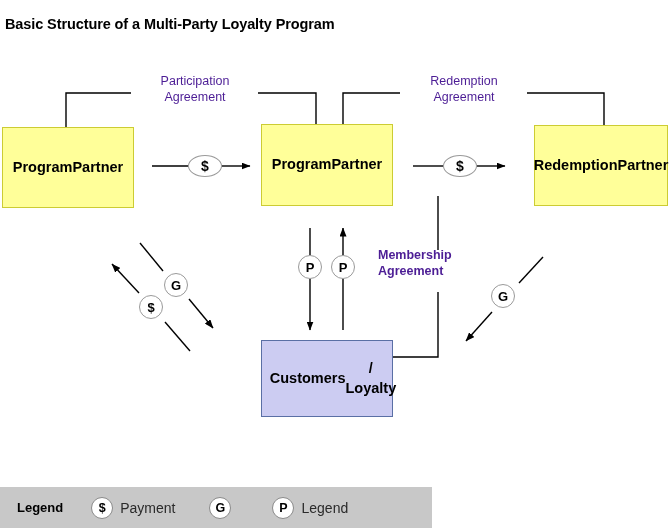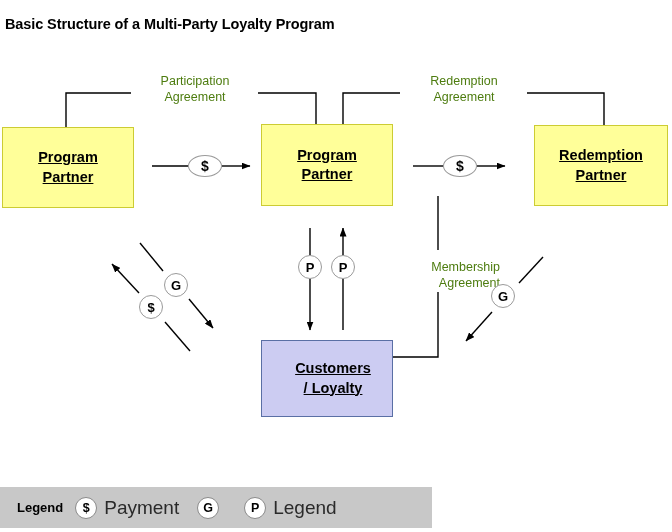--- a/index.html
+++ b/index.html
@@ -28,42 +28,40 @@
     position: absolute;
     left: 0;
     top: 0;
     width: 672px;
     height: 532px;
   }
   .node {
     position: absolute;
     box-sizing: border-box;
     display: flex;
-    flex-direction: column;
     align-items: center;
     justify-content: center;
     font-weight: bold;
     font-size: 14.5px;
     line-height: 1.32;
     color: #000000;
     text-align: center;
-    text-decoration: underline;
   }
   .node.partner {
     background: #ffff99;
     border: 1px solid #cccc33;
   }
   .node.customers {
     background: #ccccf2;
     border: 1px solid #5a6fa5;
   }
   .edge-label {
     position: absolute;
     font-size: 12.5px;
-    color: #4d7c0f;
+    color: #4c1d95;
     text-align: center;
     line-height: 1.25;
     white-space: nowrap;
   }
   .badge {
     position: absolute;
     background: #ffffff;
     border: 1px solid #9a9a9a;
     display: flex;
     align-items: center;
@@ -86,20 +84,21 @@
   }
   #legend {
     position: absolute;
     left: 0;
     top: 487px;
     width: 432px;
     height: 41px;
     background: #c8c8c8;
     display: flex;
     align-items: center;
+    gap: 16px;
   }
   #legend .lg-title {
     font-size: 13px;
     font-weight: bold;
     color: #000000;
     margin-left: 17px;
     margin-right: 12px;
   }
   .lg-item {
     display: flex;
@@ -115,21 +114,21 @@
     display: flex;
     align-items: center;
     justify-content: center;
     font-size: 12.5px;
     font-weight: bold;
     color: #000000;
     box-sizing: border-box;
     margin-right: 7px;
   }
   .lg-text {
-    font-size: 19px;
+    font-size: 14px;
     color: #2a2a2a;
     white-space: nowrap;
   }
 </style>
 </head>
 <body>
 
 <div id="title">Basic Structure of a Multi-Party Loyalty Program</div>
 
 <svg id="canvas" viewBox="0 0 672 532" width="672" height="532" xmlns="http://www.w3.org/2000/svg">
@@ -213,21 +212,21 @@
 <div class="edge-label" style="left:134px; top:74px; width:122px;">
   <div>Participation</div>
   <div>Agreement</div>
 </div>
 
 <div class="edge-label" style="left:403px; top:74px; width:122px;">
   <div>Redemption</div>
   <div>Agreement</div>
 </div>
 
-<div class="edge-label" style="left:378px; top:260px; width:122px; text-align:right;">
+<div class="edge-label" style="left:378px; top:248px; width:122px; text-align:left;font-weight:bold;">
   <div>Membership</div>
   <div>Agreement</div>
 </div>
 
 <div class="badge ellipse" style="left:188px; top:155px;">$</div>
 
 <div class="badge ellipse" style="left:443px; top:155px;">$</div>
 
 <div class="badge circle" style="left:298px; top:255px;">P</div>
 

